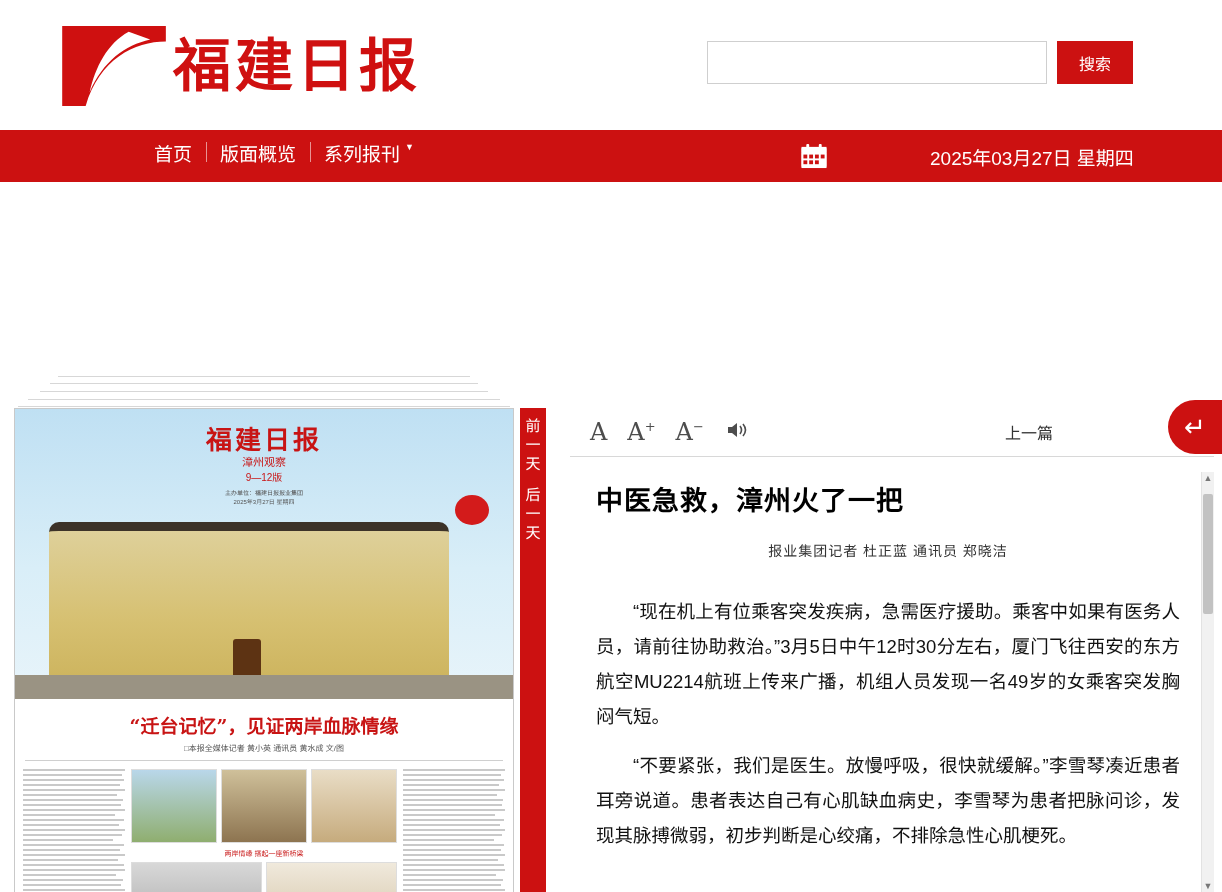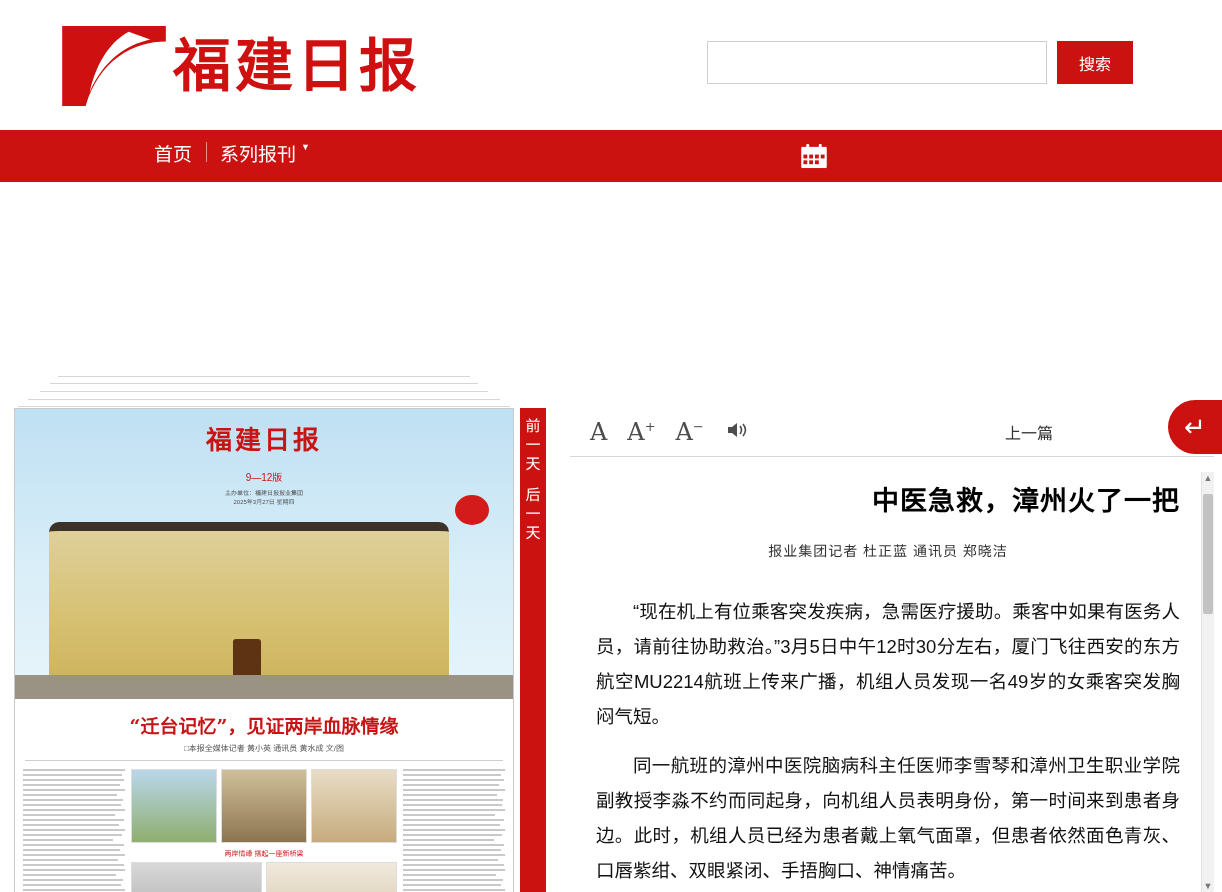--- a/index.html
+++ b/index.html
@@ -367,21 +367,21 @@
     cursor: pointer;
   }
   .article-body {
     position: relative;
     padding: 22px 34px 0 26px;
     height: 616px;
     overflow: hidden;
     box-sizing: border-box;
   }
   .article-title {
-    text-align: right;
+    text-align: left;
     font-family: Liberation Serif, serif;
     font-size: 27px;
     font-weight: bold;
     color: #000;
     margin: 0 0 22px;
     letter-spacing: 1px;
   }
   .article-author {
     text-align: center;
     font-size: 14px;
@@ -461,20 +461,23 @@
     <div class="search-box">
       <input type="text" value="" placeholder="" style="">
     </div>
     <button class="search-btn">搜索</button>
   </div>
 
   <div class="navbar">
     <div class="nav-items">
       <div class="nav-item">
         <span>首页</span>
+      </div>
+      <div class="nav-item">
+        <span>版面概览</span>
       </div>
       <div class="nav-item">
         <span>系列报刊</span>
         <span class="caret">▼</span>
       </div>
     </div>
 
     <svg class="cal-icon" viewBox="0 0 28 26">
       <rect x="1" y="3" width="26" height="22" rx="2" fill="#ffffff"></rect>
       <rect x="1" y="3" width="26" height="6" fill="#ffffff"></rect>
@@ -483,35 +486,37 @@
       <rect x="9" y="11" width="4" height="4" fill="#cc1111"></rect>
       <rect x="15" y="11" width="4" height="4" fill="#cc1111"></rect>
       <rect x="21" y="11" width="4" height="4" fill="#cc1111"></rect>
       <rect x="3" y="17" width="4" height="4" fill="#cc1111"></rect>
       <rect x="9" y="17" width="4" height="4" fill="#cc1111"></rect>
       <rect x="15" y="17" width="4" height="4" fill="#cc1111"></rect>
       <rect x="6" y="0" width="3" height="6" rx="1" fill="#ffffff"></rect>
       <rect x="19" y="0" width="3" height="6" rx="1" fill="#ffffff"></rect>
     </svg>
 
+    <div class="date-text">2025年03月27日 星期四</div>
   </div>
 
   <div class="content">
 
     <div class="paper-stack">
       <i style="left:44px; right:44px; top:2px;"></i>
       <i style="left:36px; right:36px; top:9px;"></i>
       <i style="left:26px; right:26px; top:17px;"></i>
       <i style="left:14px; right:14px; top:25px;"></i>
       <i style="left:4px;  right:4px;  top:32px;"></i>
     </div>
 
     <div class="page-image">
       <div class="np-top">
         <div class="np-masthead">福建日报</div>
+        <div class="np-sub">漳州观察</div>
         <div class="np-sub2">9—12版</div>
         <div class="np-sub3">主办单位：福建日报报业集团<br>2025年3月27日 星期四</div>
         <div class="tulou"></div>
         <div class="lantern"></div>
         <div class="ground"></div>
       </div>
 
       <div class="np-head-red">“迁台记忆”，见证两岸血脉情缘</div>
       <div class="np-byline">□本报全媒体记者 黄小英 通讯员 黄水成 文/图</div>
       <div class="np-rule"></div>
@@ -616,21 +621,20 @@
             <path d="M17 3 q5 6 0 12" stroke="#4d4d4d" stroke-width="1.6" fill="none"></path>
           </svg>
         </span>
         <span class="prev-article">上一篇</span>
       </div>
 
       <div class="article-body">
         <h1 class="article-title">中医急救，漳州火了一把</h1>
         <div class="article-author">报业集团记者 杜正蓝 通讯员 郑晓洁</div>
         <p class="article-p">“现在机上有位乘客突发疾病，急需医疗援助。乘客中如果有医务人员，请前往协助救治。”3月5日中午12时30分左右，厦门飞往西安的东方航空MU2214航班上传来广播，机组人员发现一名49岁的女乘客突发胸闷气短。</p>
-        <p class="article-p">同一航班的漳州中医院脑病科主任医师李雪琴和漳州卫生职业学院副教授李淼不约而同起身，向机组人员表明身份，第一时间来到患者身边。此时，机组人员已经为患者戴上氧气面罩，但患者依然面色青灰、口唇紫绀、双眼紧闭、手捂胸口、神情痛苦。</p>
         <p class="article-p">“不要紧张，我们是医生。放慢呼吸，很快就缓解。”李雪琴凑近患者耳旁说道。患者表达自己有心肌缺血病史，李雪琴为患者把脉问诊，发现其脉搏微弱，初步判断是心绞痛，不排除急性心肌梗死。</p>
 
       </div>
 
       <div class="scrollbar">
         <div class="scroll-arrow up">▲</div>
         <div class="scroll-thumb"></div>
         <div class="scroll-arrow down">▼</div>
       </div>
     </div>

